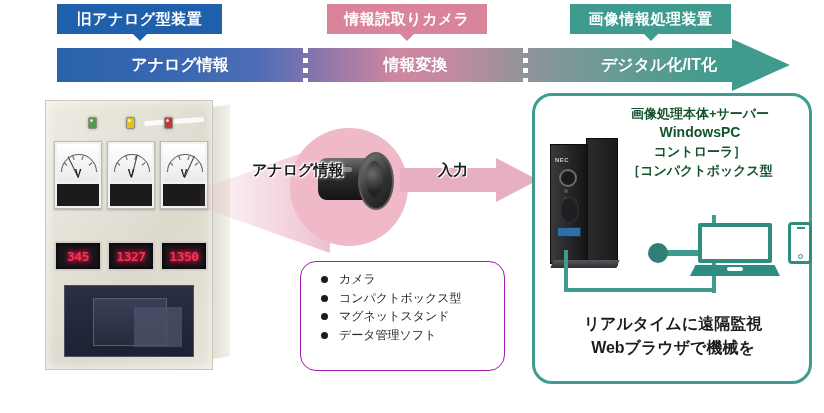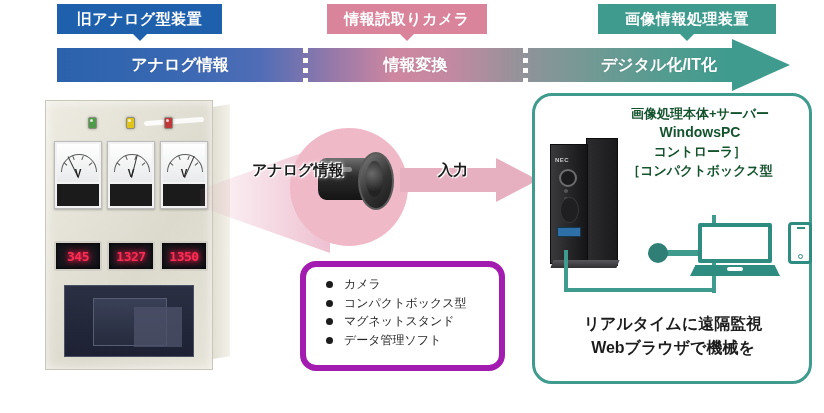--- a/index.html
+++ b/index.html
@@ -21,21 +21,21 @@
   }
   .phase-box .tail{
     position:absolute;bottom:-7px;left:50%;margin-left:-7px;
     width:0;height:0;border-left:7px solid transparent;
     border-right:7px solid transparent;
   }
   #phase-0{left:57px;top:4px;width:165px;background:#1f60ad;align-items:center;}
   #phase-0 .tail{border-top:7px solid #1f60ad;}
   #phase-1{left:327px;top:4px;width:160px;background:#d9849b;}
   #phase-1 .tail{border-top:7px solid #d9849b;}
-  #phase-2{left:598px;top:4px;width:178px;background:#3e9b8e;}
+  #phase-2{left:570px;top:4px;width:161px;background:#3e9b8e;}
   #phase-2 .tail{border-top:7px solid #3e9b8e;}
 
   
   .flow-wrap{position:absolute;left:57px;top:48px;width:733px;height:34px;}
   .flow-body{
     position:absolute;left:0;top:0;width:675px;height:34px;
     background:linear-gradient(to right,
       #2a62ab 0%, #3a68b3 18%, #4f6db6 30%,
       #9d7aa8 42%, #cf87a0 50%, #c489a2 58%,
       #8e9499 70%, #6f9a94 80%, #4e9c8f 92%, #3e9b8e 100%);
@@ -200,21 +200,21 @@
   }
   .in-text{
     position:absolute;left:438px;top:161px;
     font-size:15px;font-weight:bold;color:#1c1c1c;white-space:nowrap;
     text-shadow:0 0 3px #fff,1px 1px 0 #fff,-1px -1px 0 #fff;
   }
 
   
   .spec-box{
     position:absolute;left:300px;top:261px;width:205px;height:110px;
-    border:6px solid #a21caf;border-radius:16px;background:#ffffff;
+    border:1px solid #a21caf;border-radius:16px;background:#ffffff;
     padding:8px 0 0 0;box-sizing:border-box;
   }
   .spec-list{list-style:none;margin:0;padding:0 0 0 18px;}
   .spec-list li{
     position:relative;font-size:12px;color:#262626;line-height:18.5px;
     padding-left:20px;white-space:nowrap;font-weight:500;
   }
   .spec-list li::before{
     content:"";position:absolute;left:2px;top:6px;width:7px;height:7px;
     border-radius:50%;background:#1c1c1c;

